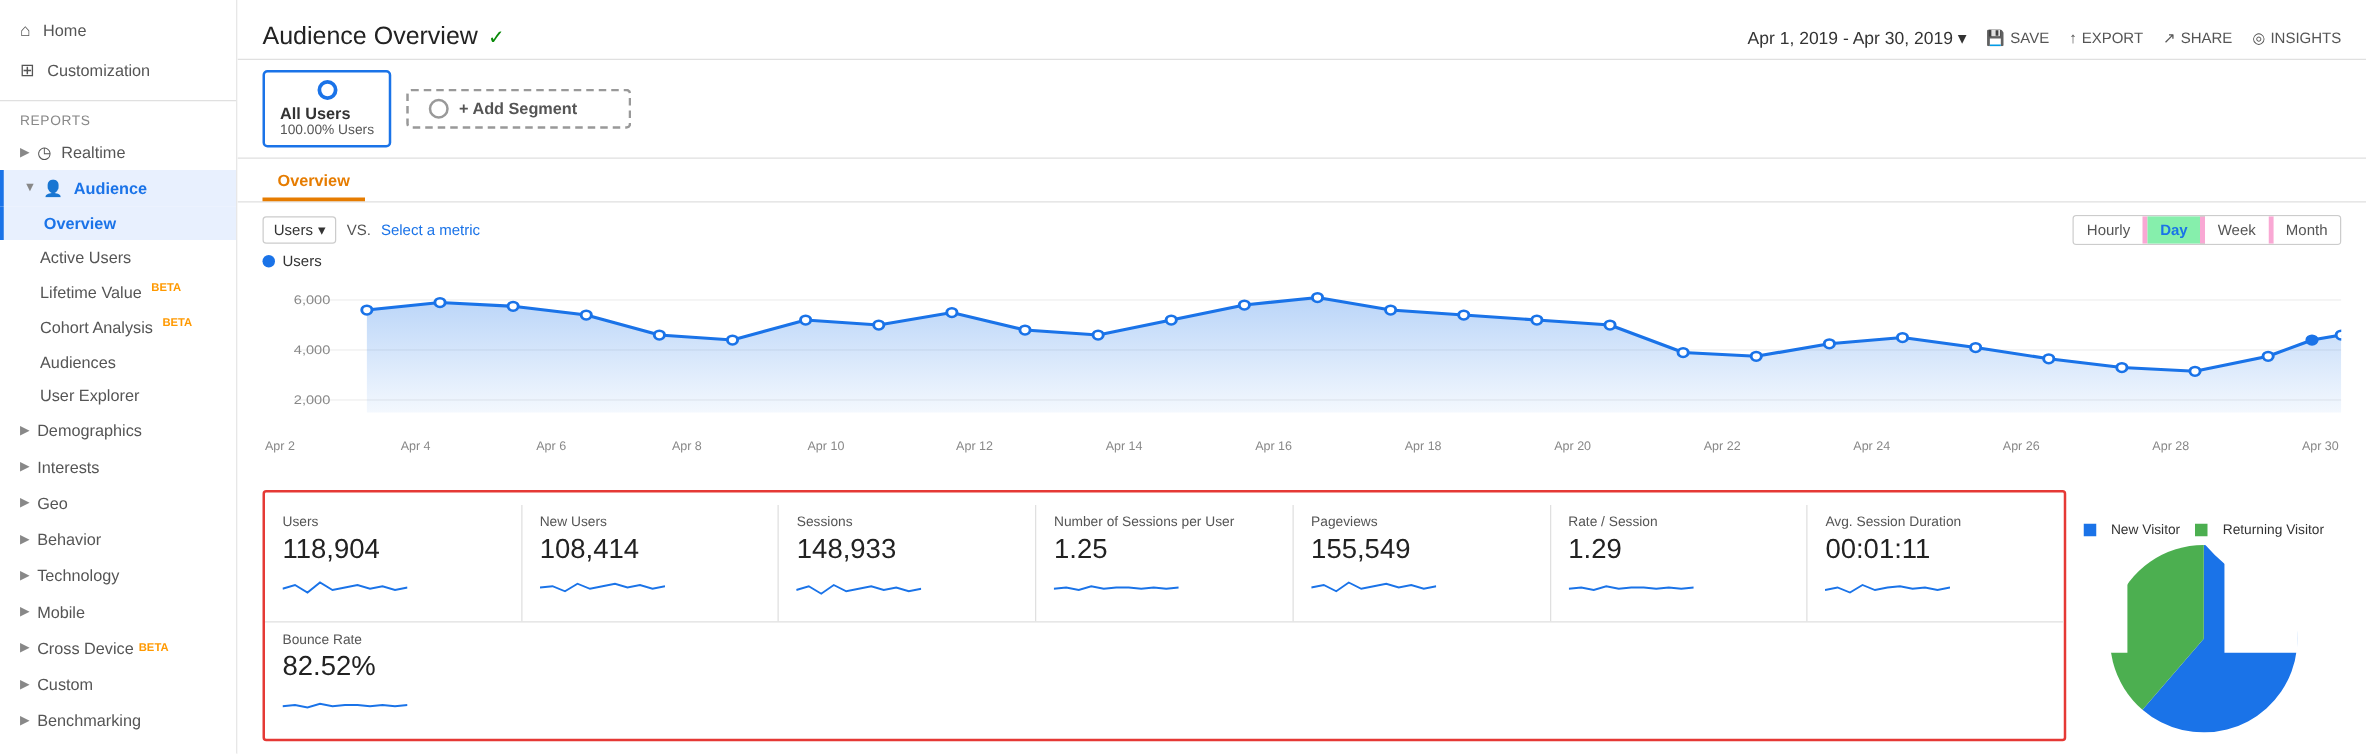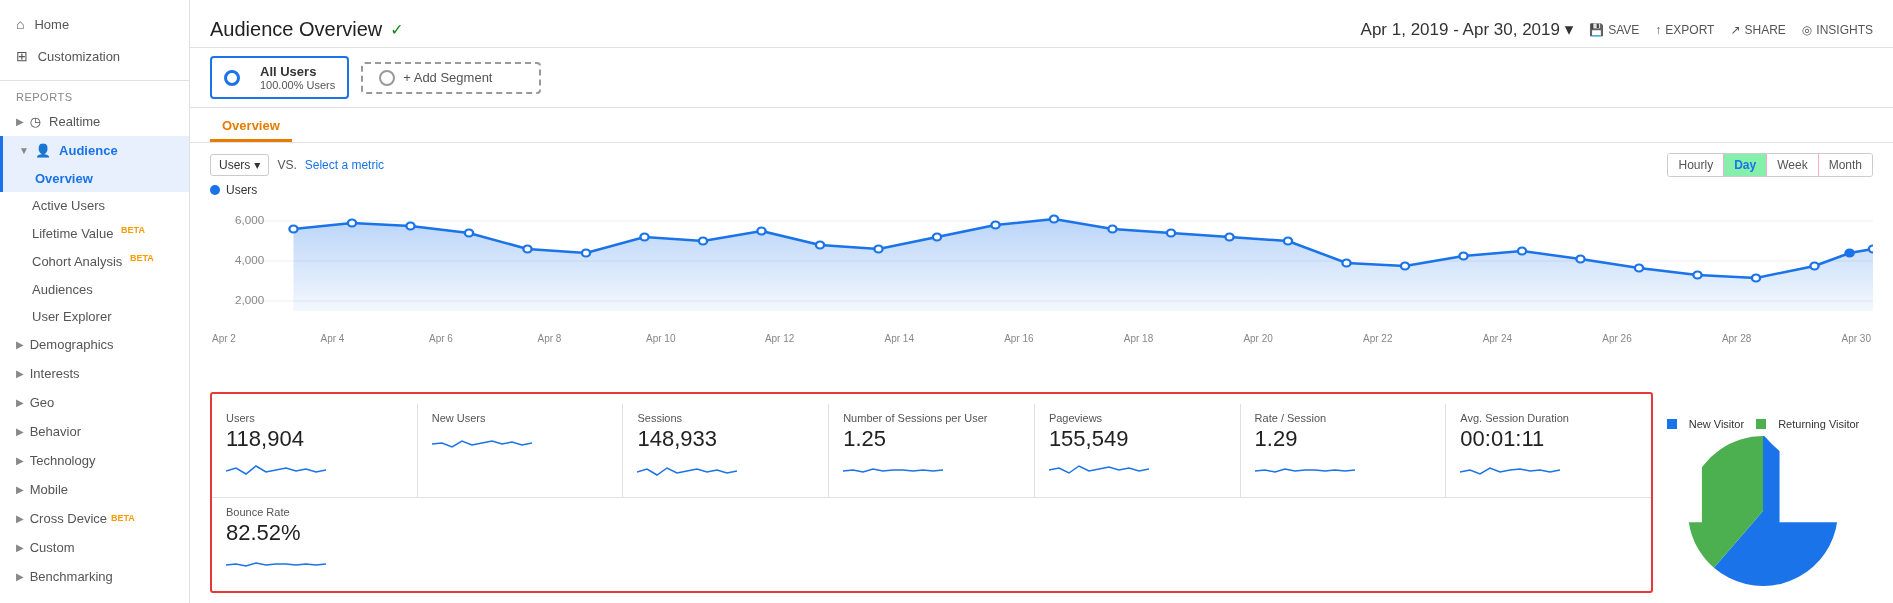--- a/index.html
+++ b/index.html
@@ -112,61 +112,62 @@
       color: #555;
     }
     .header-action-btn {
       display: flex;
       align-items: center;
       gap: 4px;
       cursor: pointer;
       color: #555;
     }
     .date-range {
-      font-size: 17px;
+      font-size: 14px;
       color: #333;
       margin-left: 41px;
     }
 
     
     .segment-bar {
       display: flex;
       align-items: center;
       padding: 8px 20px;
       gap: 12px;
       border-bottom: 1px solid #e0e0e0;
     }
     .segment-chip {
       display: flex;
       align-items: center;
       border: 2px solid #1a73e8;
       border-radius: 4px;
       padding: 6px 12px;
-      gap: 20px;
+      gap: 3px;
       font-size: 13px;
       cursor: pointer;
+      flex-direction: column;
     }
     .segment-dot {
       width: 16px;
       height: 16px;
       border-radius: 50%;
       border: 3px solid #1a73e8;
       background: #fff;
     }
     .segment-add {
       display: flex;
-      align-items: center;
       border: 2px dashed #999;
       border-radius: 4px;
       padding: 6px 16px;
       gap: 8px;
       font-size: 13px;
       color: #555;
       cursor: pointer;
       width: 180px;
+      font-weight: bold;
     }
     .segment-add-dot {
       width: 16px;
       height: 16px;
       border-radius: 50%;
       border: 2px solid #999;
       background: #fff;
     }
 
     
@@ -225,21 +226,21 @@
       border: 1px solid #ccc;
       border-radius: 3px;
       overflow: hidden;
     }
     .time-btn {
       padding: 4px 10px;
       font-size: 12px;
       cursor: pointer;
       background: #fff;
       color: #555;
-      border-right: 1px solid #f9a8d4;
+      border-right: 4px solid #f9a8d4;
     }
     .time-btn:last-child { border-right: none; }
     .time-btn.active { background: #86efac; color: #1a73e8; font-weight: bold; }
 
     
     .line-chart-wrap {
       position: relative;
       height: 130px;
       margin-bottom: 2px;
       margin-left: 25px;
@@ -588,20 +589,21 @@
       <div class="metrics-row">
         <div class="metric-cell">
           <div class="metric-label">Users</div>
           <div class="metric-value">118,904</div>
           <svg class="metric-sparkline" viewBox="0 0 100 30" preserveAspectRatio="none">
               <polyline points="0,15 10,12 20,18 30,10 40,16 50,14 60,12 70,15 80,13 90,16 100,14" fill="none" stroke="#1a73e8" stroke-width="1.5"></polyline>
             </svg>
         </div>
         <div class="metric-cell">
           <div class="metric-label">New Users</div>
+          <div class="metric-value">108,414</div>
           <svg class="metric-sparkline" viewBox="0 0 100 30" preserveAspectRatio="none">
               <polyline points="0,14 10,13 20,17 30,11 40,15 50,13 60,11 70,14 80,12 90,15 100,13" fill="none" stroke="#1a73e8" stroke-width="1.5"></polyline>
             </svg>
         </div>
         <div class="metric-cell">
           <div class="metric-label">Sessions</div>
           <div class="metric-value">148,933</div>
           <svg class="metric-sparkline" viewBox="0 0 100 30" preserveAspectRatio="none">
               <polyline points="0,16 10,13 20,19 30,12 40,17 50,15 60,13 70,16 80,14 90,17 100,15" fill="none" stroke="#1a73e8" stroke-width="1.5"></polyline>
             </svg>

